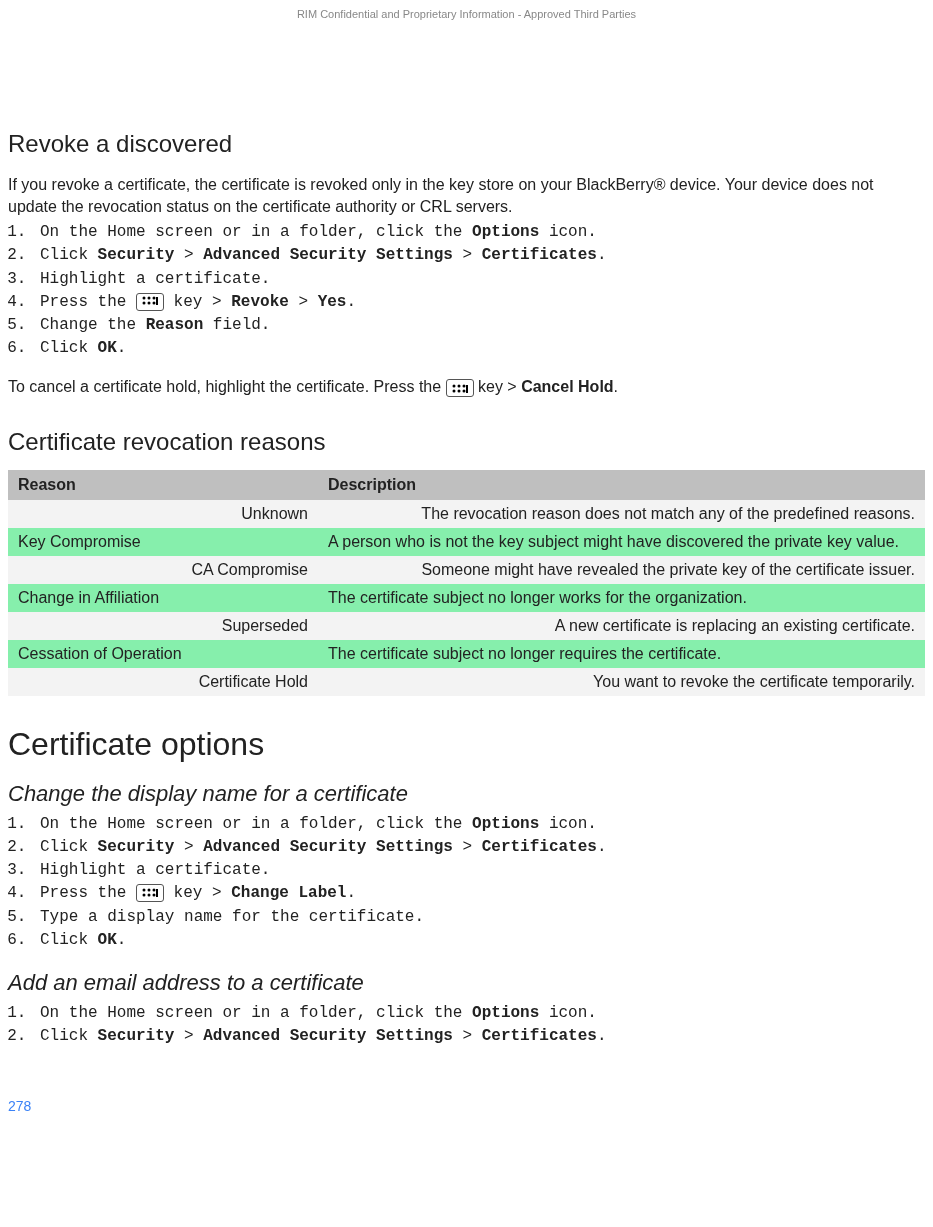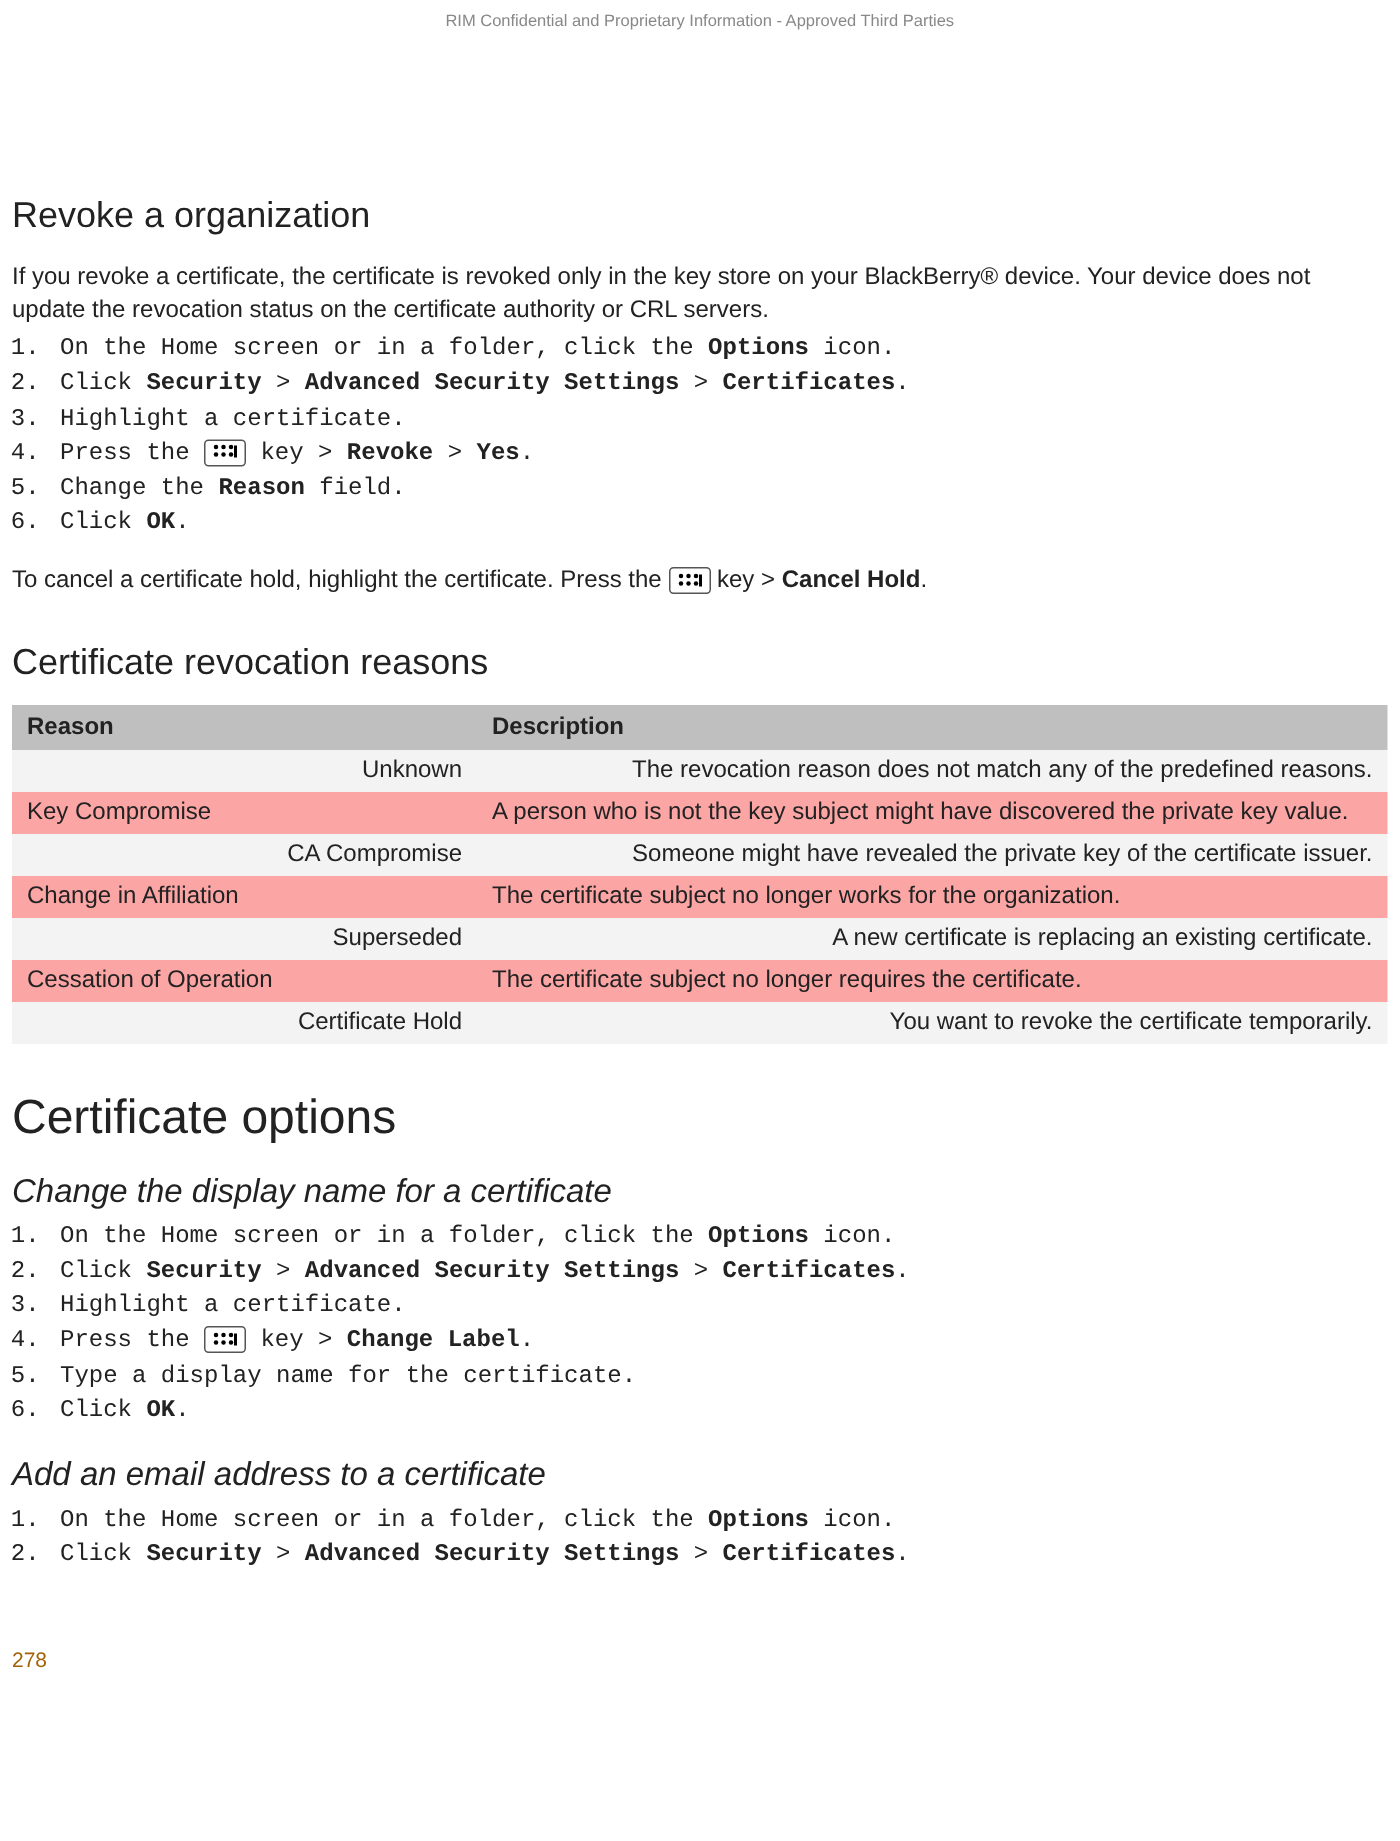--- a/index.html
+++ b/index.html
@@ -77,37 +77,37 @@
   table.reasons th {
     text-align: left;
     background: #bfbfbf;
     padding: 6px 10px;
     font-weight: bold;
   }
   table.reasons td {
     padding: 5px 10px;
   }
   table.reasons tr.odd td { background: #f3f3f3; text-align: right; }
-  table.reasons tr.even td { background: #fca5a5; }
+  table.reasons tr.even td { background: #86efac; }
   table.reasons th:first-child,
   table.reasons td:first-child { width: 290px; }
   .page-number {
     margin-top: 50px;
     font-size: 14px;
-    color: #a16207;
+    color: #3b82f6;
   }
 </style>
 </head>
 <body>
 
 <div class="page">
 
   <div class="header-bar">RIM Confidential and Proprietary Information - Approved Third Parties</div>
 
-  <h2 class="section-title">Revoke a organization</h2>
+  <h2 class="section-title">Revoke a discovered</h2>
   <p class="body-text">If you revoke a certificate, the certificate is revoked only in the key store on your BlackBerry® device. Your device does not update the revocation status on the certificate authority or CRL servers.</p>
 
   <ol class="steps">
     <li>
       <span>On the Home screen or in a folder, click the </span><span class="bold">Options</span><span> icon.</span>
     </li>
     <li>
       <span>Click </span><span class="bold">Security</span><span> &gt; </span><span class="bold">Advanced Security Settings</span><span> &gt; </span><span class="bold">Certificates</span><span>.</span>
     </li>
     <li>Highlight a certificate.</li>

